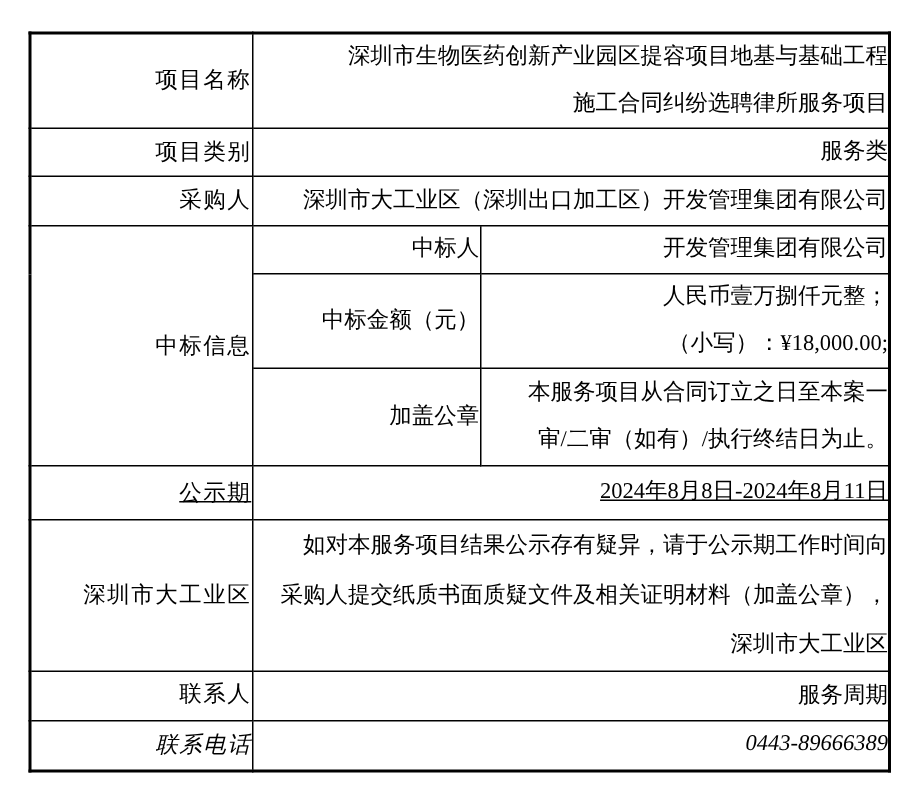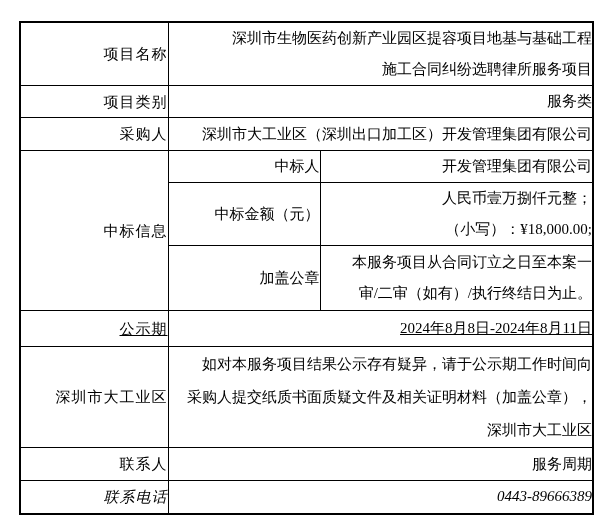--- a/index.html
+++ b/index.html
@@ -49,21 +49,21 @@
     white-space: nowrap;
   }
   tr.r-project-name   { height: 62px; }
   tr.r-category       { height: 31px; margin-left: 40px; }
   tr.r-purchaser      { height: 33px; margin-left: 24px; }
   tr.r-bid-winner     { height: 28px; }
   tr.r-bid-amount     { height: 63px; }
   tr.r-service-period { height: 65px; }
   tr.r-publicity      { height: 36px; text-decoration: underline; }
   tr.r-special-notes  { height: 101px; }
-  tr.r-contact-person { height: 33px; }
+  tr.r-contact-person { height: 33px; font-family: Liberation Mono, monospace; }
   tr.r-contact-phone  { height: 33px; font-style: italic; }
   tr.r-special-notes td.value-cell { line-height: 33px; }
 </style>
 </head>
 <body>
 
 <table class="announcement">
   <colgroup>
     <col style="width:148px">
     <col style="width:152px">

